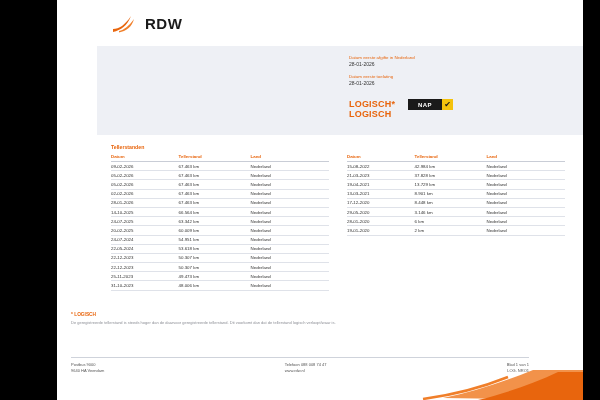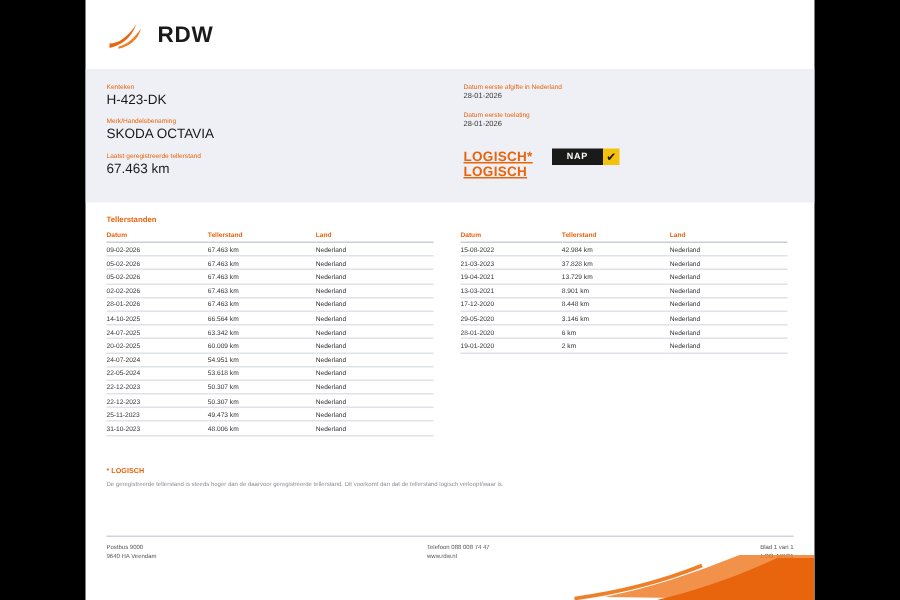--- a/index.html
+++ b/index.html
@@ -12,20 +12,21 @@
     font-family: "Liberation Sans", sans-serif;
   }
   #page {
     position: absolute;
     left: 57px;
     top: 0;
     width: 486px;
     height: 400px;
     background: #ffffff;
     overflow: hidden;
+    padding-left: 40px;
   }
 
   
   .header {
     position: relative;
     height: 46px;
   }
   .hdr-left {
     position: absolute;
     left: 0; top: 0;
@@ -111,21 +112,20 @@
   .logisch-block {
     position: absolute;
     left: 252px; top: 53px;
   }
   .logisch-word {
     color: #e8650d;
     font-size: 9px;
     font-weight: bold;
     letter-spacing: .2px;
     line-height: 10px;
-    text-decoration: underline;
   }
   .nap-badge {
     position: absolute;
     left: 311px; top: 53px;
     width: 34px; height: 11px;
     background: #1a1a1a;
     color: #ffffff;
     font-size: 6px;
     font-weight: bold;
     display: flex;
@@ -242,28 +242,20 @@
         <svg width="26" height="20" viewBox="0 0 26 20">
           <path d="M2 16 C8 16, 14 12, 20 3 C16 13, 10 17, 2 19 Z" fill="#e8650d"></path>
           <path d="M8 18 C13 17, 18 13, 23 6 C21 14, 15 18, 8 19.5 Z" fill="#f07f2a"></path>
         </svg>
       </span>
       <span class="rdw-word">RDW</span>
     </div>
   </div>
 
   <div class="infoband">
-    <div class="info-left">
-      <div class="fld-label">Kenteken</div>
-      <div class="fld-big">H-423-DK</div>
-      <div class="fld-label">Merk/Handelsbenaming</div>
-      <div class="fld-big">SKODA OCTAVIA</div>
-      <div class="fld-label">Laatst geregistreerde tellerstand</div>
-      <div class="fld-big">67.463 km</div>
-    </div>
     <div class="info-right">
       <div class="fld-label">Datum eerste afgifte in Nederland</div>
       <div class="fld-small">28-01-2026</div>
       <div class="fld-label">Datum eerste toelating</div>
       <div class="fld-small">28-01-2026</div>
     </div>
     <div class="logisch-block">
       <div class="logisch-word">LOGISCH*</div>
       <div class="logisch-word">LOGISCH</div>
     </div>

